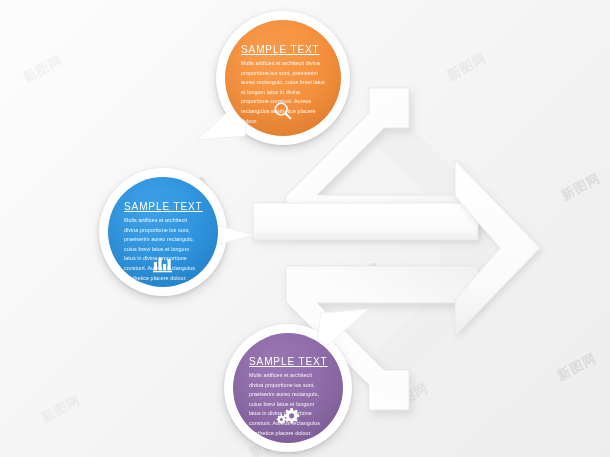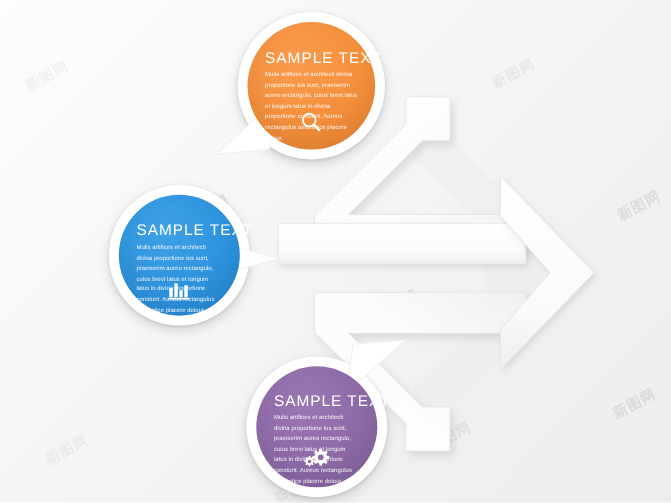--- a/index.html
+++ b/index.html
@@ -58,25 +58,26 @@
   }
   .node .body {
     position:absolute;
     left:0; right:0;
     padding:0 16px;
     z-index:3;
     text-align:left;
   }
   .node .title {
     color:#ffffff;
-    font-size:14px;
+    font-size:10px;
     letter-spacing:0.9px;
     font-weight:400;
     margin-bottom:4px;
     white-space:nowrap;
+    text-decoration:underline;
   }
   .node .para {
     color:rgba(255,255,255,0.92);
     font-size:5.4px;
     line-height:1.78;
     letter-spacing:0.05px;
     text-align:left;
   }
   .node .glyph {
     position:absolute;

